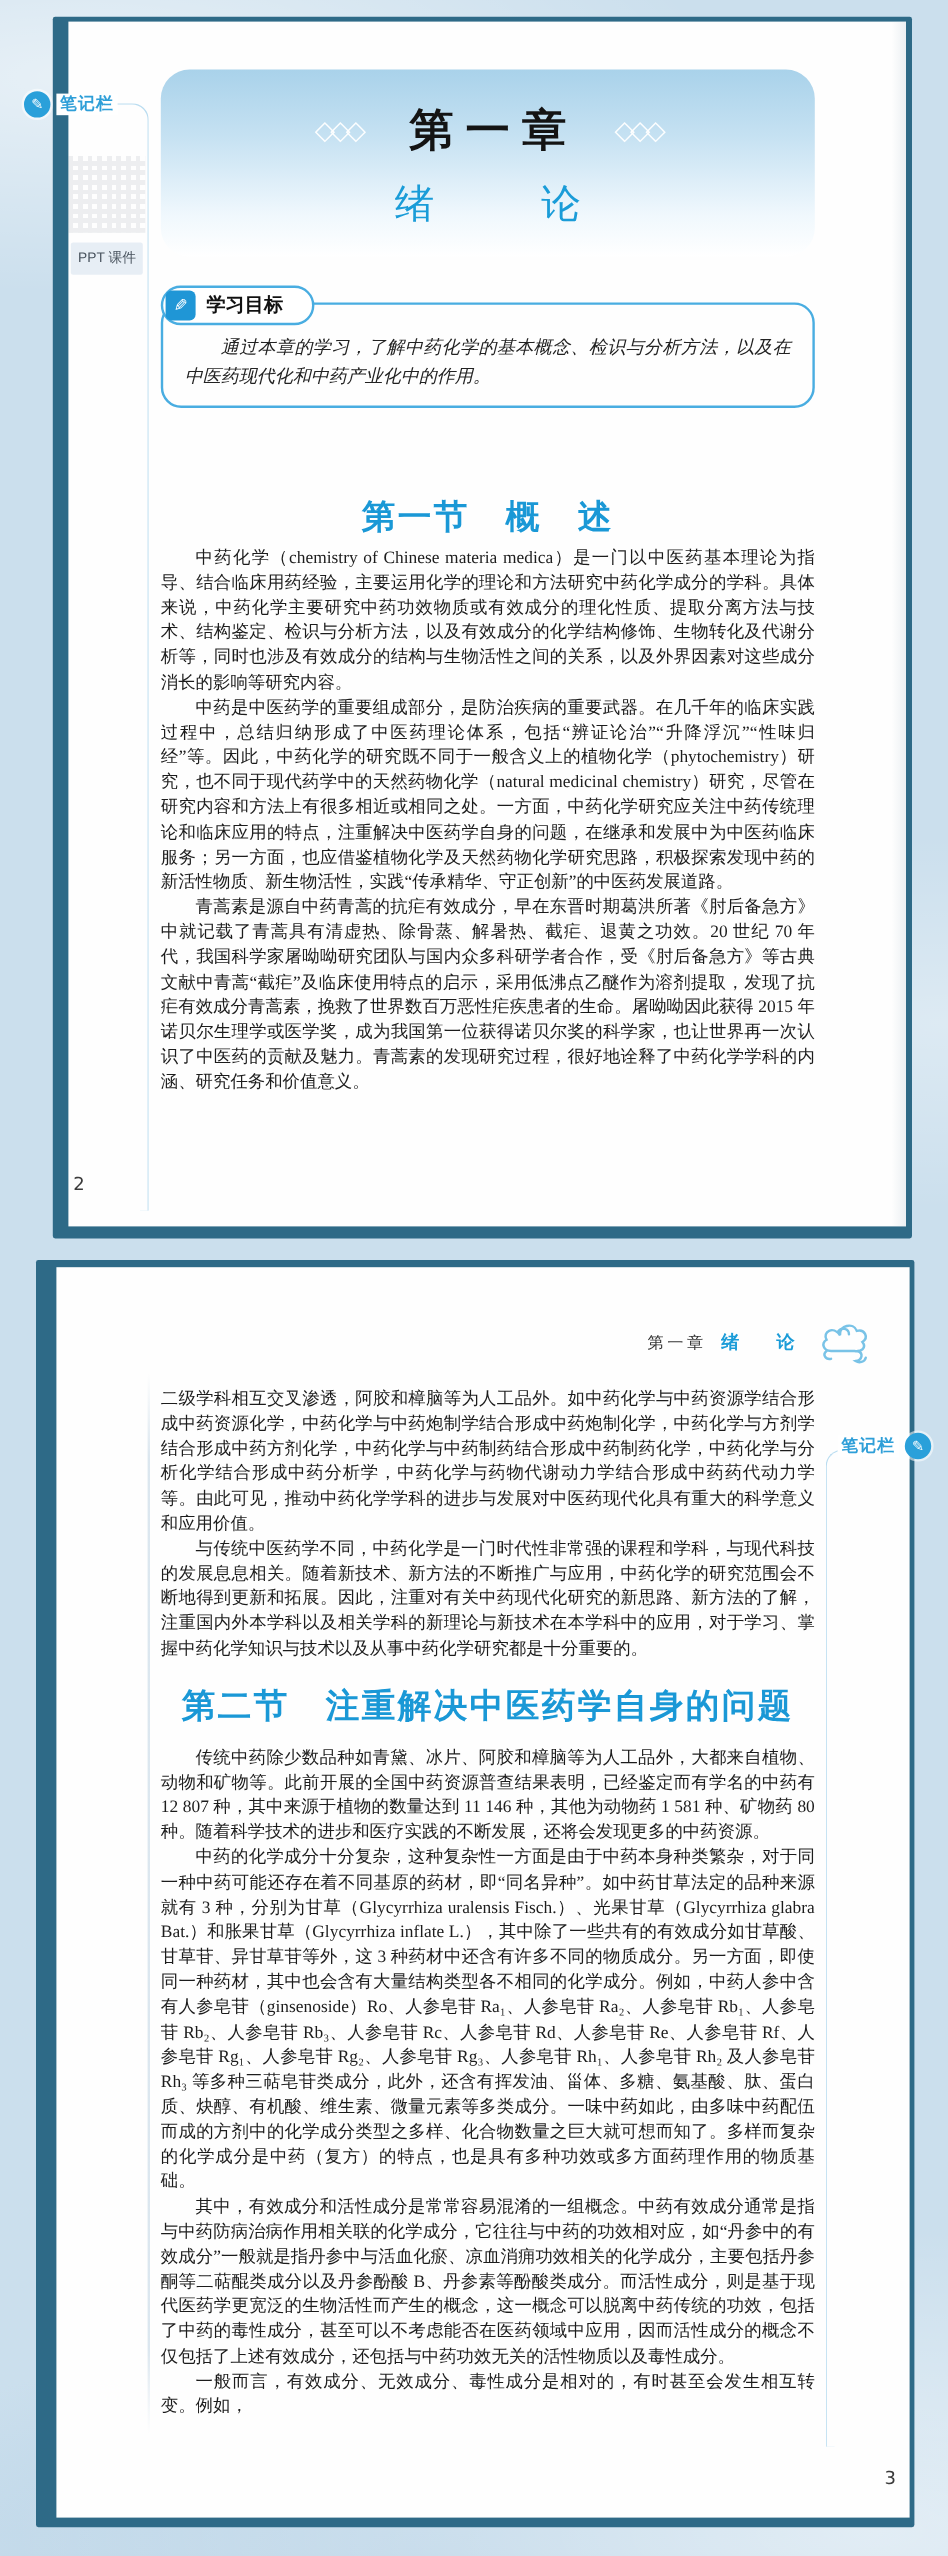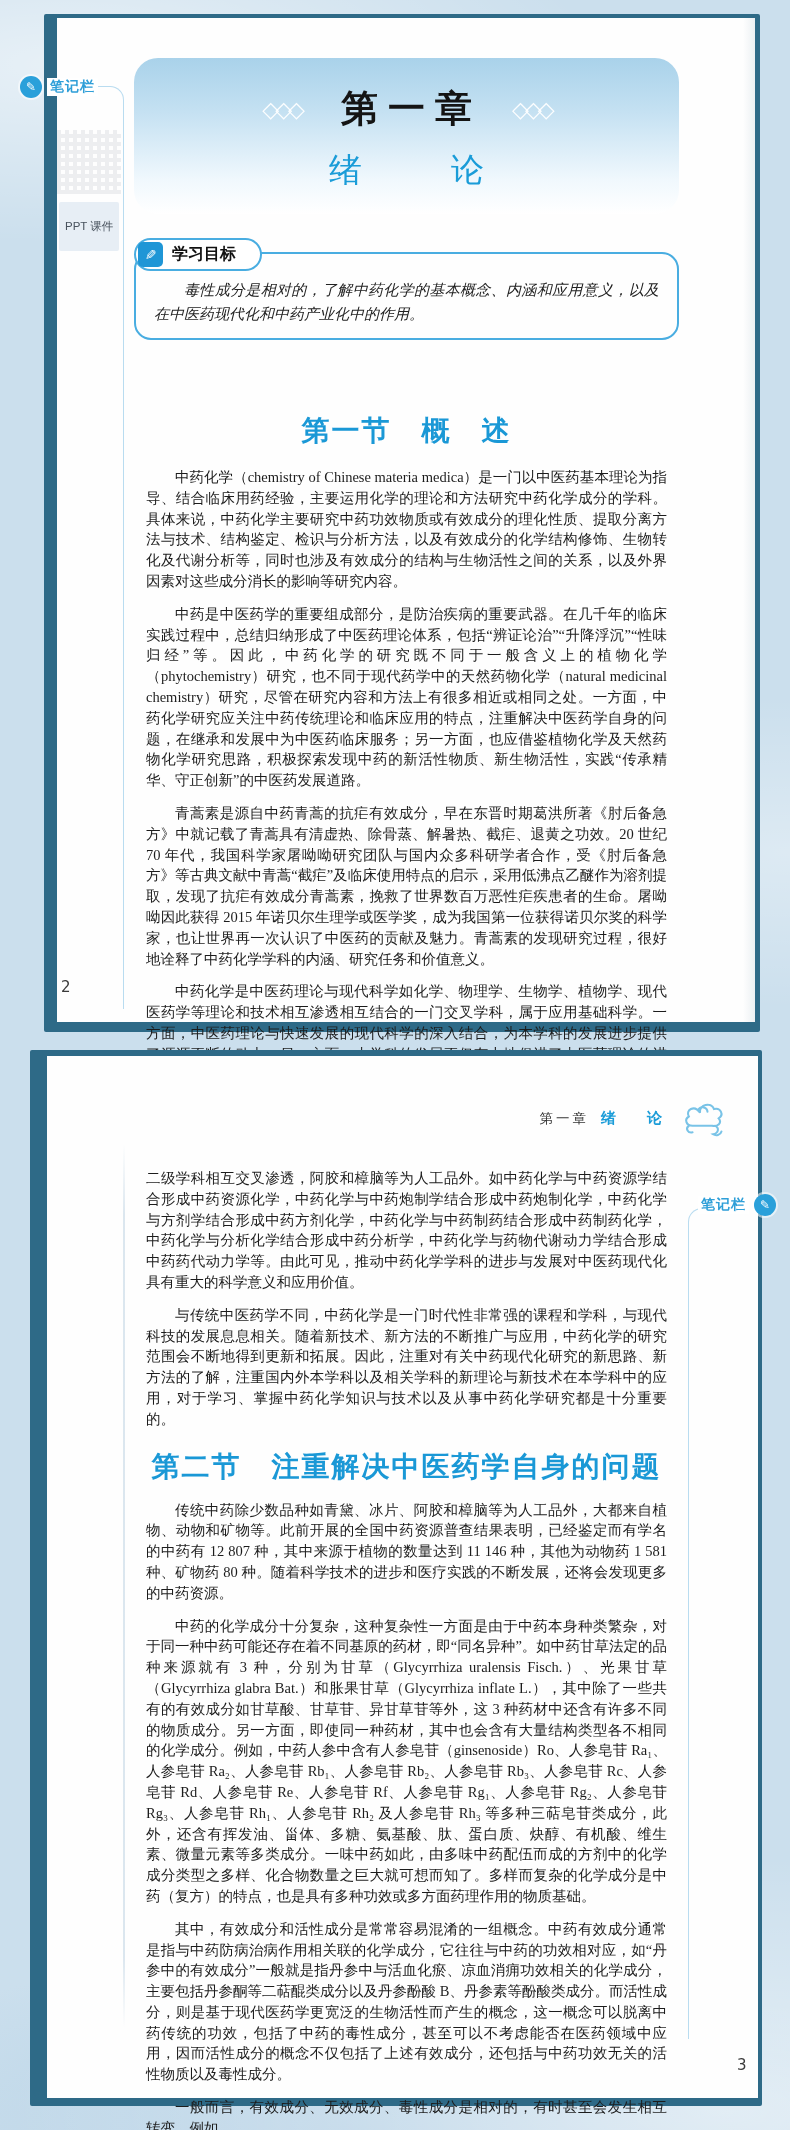--- a/index.html
+++ b/index.html
@@ -40,21 +40,21 @@
     font-family:"DejaVu Sans",sans-serif;box-shadow:0 0 0 2px rgba(255,255,255,.55);}
   .badge-label{color:#2f9fd8;font-weight:700;font-size:14px;letter-spacing:1px;
     font-family:"Liberation Sans",sans-serif;background:#fff;padding:0 3px;}
 
   
   .qr{position:absolute;left:0;top:112px;width:64px;height:64px;opacity:.13;
     background:
       repeating-linear-gradient(0deg,#7e8b98 0 4px,transparent 4px 8px),
       repeating-linear-gradient(90deg,#7e8b98 0 4px,transparent 4px 8px);}
   .ppt-chip{position:absolute;left:2px;top:184px;background:#e7eef5;color:#49535e;
-    font-size:11.5px;line-height:17px;padding:16px 6px;border-radius:2px;
+    font-size:11.5px;line-height:17px;padding:5px 6px;border-radius:2px;
     font-family:"Liberation Sans",sans-serif;}
 
   
   .chapter-box{position:absolute;left:77px;top:40px;width:545px;height:156px;border-radius:24px;
     background:linear-gradient(180deg,#a9d2ea 0%,#c5e1f2 35%,#f0f8fd 78%,#ffffff 100%);}
   .chapter-row{display:flex;justify-content:center;align-items:center;gap:30px;padding-top:26px;}
   .orn{color:rgba(255,255,255,.95);font-size:22px;letter-spacing:-4px;font-family:"DejaVu Sans",sans-serif;}
   .chapter-num{font-size:37px;font-weight:700;letter-spacing:10px;text-indent:10px;color:#141414;}
   .chapter-title{text-align:center;margin-top:14px;font-size:33px;color:#1a9cd8;letter-spacing:28px;text-indent:28px;}
 
@@ -73,21 +73,21 @@
   
   .sec-head{margin:0;color:#1a98d6;font-weight:700;font-family:"Liberation Sans",sans-serif;
     font-size:28px;text-align:center;letter-spacing:2px;}
   .sh1{position:absolute;left:77px;top:394px;width:545px;}
   .sh2{margin:18px 0 14px 0;}
 
   
   .body-col{position:absolute;width:545px;}
   .bc1{left:77px;top:437px;}
   .bc2{left:87px;top:100px;}
-  .body-col p{margin:12px;font-size:14.5px;line-height:20.8px;text-align:justify;text-indent:2em;}
+  .body-col p{margin:0;font-size:14.5px;line-height:20.8px;text-align:justify;text-indent:2em;}
   .body-col p.no-indent{text-indent:0;}
 
   
   .running-head{position:absolute;top:42px;right:30px;display:flex;align-items:center;}
   .rh-chapter{font-size:13.5px;color:#333;letter-spacing:3px;}
   .rh-title{margin-left:12px;color:#1b9cd8;font-size:15px;font-weight:600;letter-spacing:8px;}
   .cloud{margin-left:2px;margin-top:-4px;}
 
   
   .pagenum{position:absolute;font-family:"DejaVu Sans",sans-serif;font-size:15px;color:#3a3a3a;}
@@ -114,30 +114,29 @@
           <span class="orn">◇◇◇</span>
         </div>
         <div class="chapter-title">绪　论</div>
       </div>
 
       <div class="objectives">
         <div class="obj-tab">
           <span class="obj-icon">✎</span>
           <span class="obj-title">学习目标</span>
         </div>
-        <p class="obj-text">毒性成分是相对的，了解中药化学的基本概念、内涵和应用意义，以及在中医药现代化和中药产业化中的作用。</p>
+        <p class="obj-text">通过本章的学习，了解中药化学的基本概念、检识与分析方法，以及在中医药现代化和中药产业化中的作用。</p>
       </div>
 
       <h2 class="sec-head sh1">第一节　概　述</h2>
 
       <div class="body-col bc1">
         <p>中药化学（chemistry of Chinese materia medica）是一门以中医药基本理论为指导、结合临床用药经验，主要运用化学的理论和方法研究中药化学成分的学科。具体来说，中药化学主要研究中药功效物质或有效成分的理化性质、提取分离方法与技术、结构鉴定、检识与分析方法，以及有效成分的化学结构修饰、生物转化及代谢分析等，同时也涉及有效成分的结构与生物活性之间的关系，以及外界因素对这些成分消长的影响等研究内容。</p>
         <p>中药是中医药学的重要组成部分，是防治疾病的重要武器。在几千年的临床实践过程中，总结归纳形成了中医药理论体系，包括“辨证论治”“升降浮沉”“性味归经”等。因此，中药化学的研究既不同于一般含义上的植物化学（phytochemistry）研究，也不同于现代药学中的天然药物化学（natural medicinal chemistry）研究，尽管在研究内容和方法上有很多相近或相同之处。一方面，中药化学研究应关注中药传统理论和临床应用的特点，注重解决中医药学自身的问题，在继承和发展中为中医药临床服务；另一方面，也应借鉴植物化学及天然药物化学研究思路，积极探索发现中药的新活性物质、新生物活性，实践“传承精华、守正创新”的中医药发展道路。</p>
         <p>青蒿素是源自中药青蒿的抗疟有效成分，早在东晋时期葛洪所著《肘后备急方》中就记载了青蒿具有清虚热、除骨蒸、解暑热、截疟、退黄之功效。20 世纪 70 年代，我国科学家屠呦呦研究团队与国内众多科研学者合作，受《肘后备急方》等古典文献中青蒿“截疟”及临床使用特点的启示，采用低沸点乙醚作为溶剂提取，发现了抗疟有效成分青蒿素，挽救了世界数百万恶性疟疾患者的生命。屠呦呦因此获得 2015 年诺贝尔生理学或医学奖，成为我国第一位获得诺贝尔奖的科学家，也让世界再一次认识了中医药的贡献及魅力。青蒿素的发现研究过程，很好地诠释了中药化学学科的内涵、研究任务和价值意义。</p>
-        <p>中药化学是中医药理论与现代科学如化学、物理学、生物学、植物学、现代医药学等理论和技术相互渗透相互结合的一门交叉学科，属于应用基础科学。一方面，中医药理论与快速发展的现代科学的深入结合，为本学科的发展进步提供了源源不断的动力；另一方面，本学科的发展不仅有力地促进了中医药理论的进步，以及中药现代产业的发展，而且还与中医药</p>
       </div>
 
       <div class="pagenum pn1">2</div>
     </div>
   </div>
 
   <div class="badge badge1">
     <span class="badge-circle">
       <span>✎</span>
     </span>

